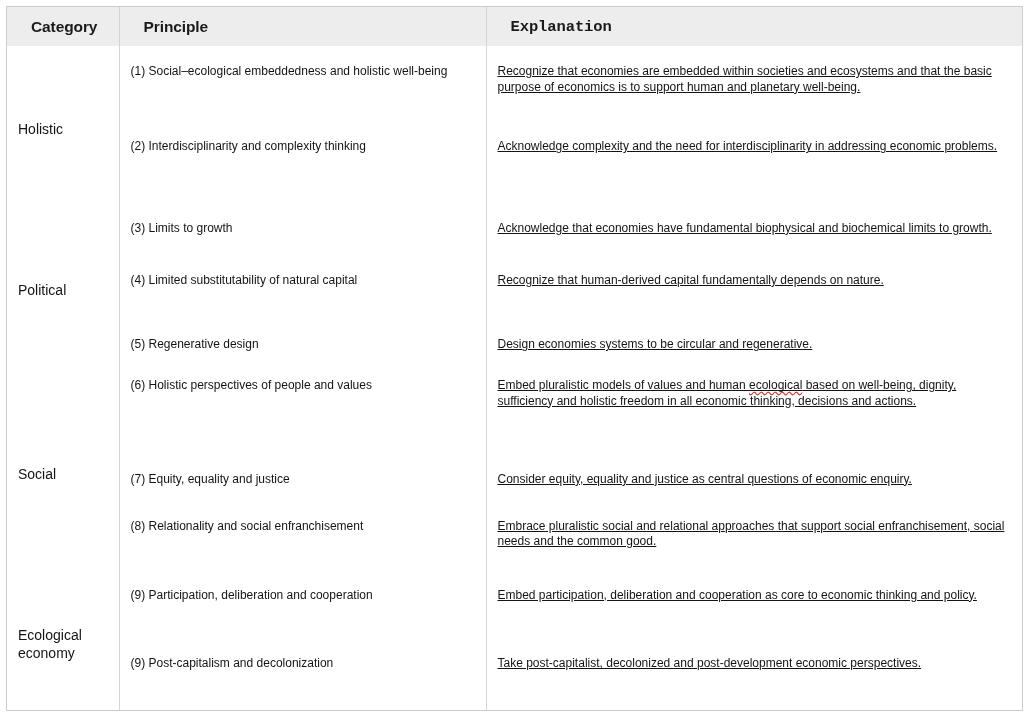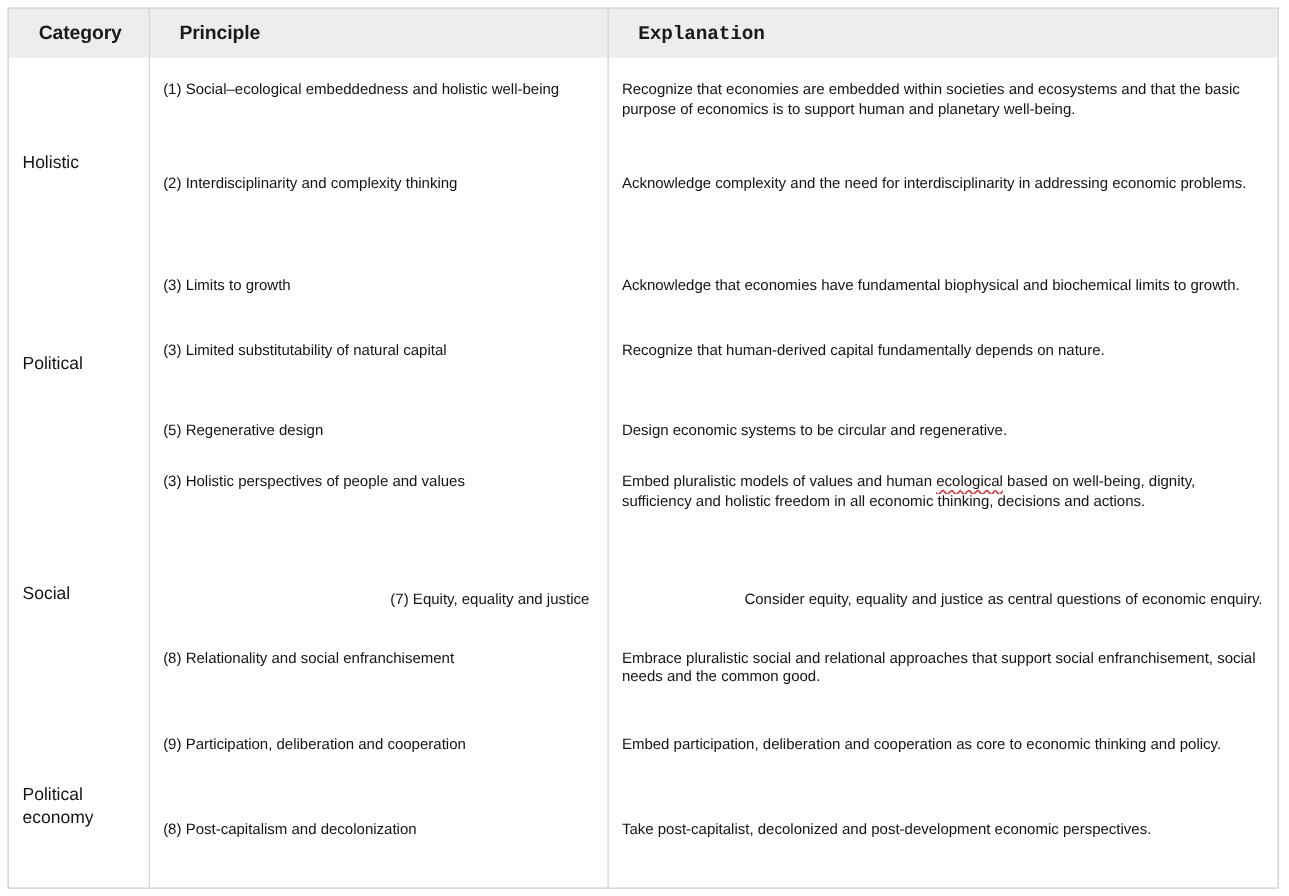--- a/index.html
+++ b/index.html
@@ -57,21 +57,21 @@
 
   tbody td {
     border: 0;
     border-right: 1px solid #d4d4d4;
     vertical-align: top;
     color: #141414;
     font-size: 12px;
     line-height: 1.30;
     padding: 0;
   }
-  tbody td.last { border-right: 0; }
+  tbody td.last { border-right: 0; text-decoration: underline; }
 
   td.cat-cell {
     vertical-align: middle;
     padding: 0 6px 0 11px;
     font-size: 14px;
     line-height: 1.30;
     color: #141414;
   }
 
   td.principle-cell {
@@ -115,21 +115,21 @@
 
   tr.r10 td.principle-cell .cell-text,
   tr.r10 td.explain-cell .cell-text { padding-top: 9px; }
 
   tr.r1 { height: 81px; }
   tr.r2 { height: 78px; }
   tr.r3 { height: 50px; }
   tr.r4 { height: 63px; }
   tr.r5 { height: 38px; }
   tr.r6 { height: 86px; }
-  tr.r7 { height: 49px; text-align: right; }
+  tr.r7 { height: 49px; }
   tr.r8 { height: 66px; }
   tr.r9 { height: 66px; }
   tr.r10 { height: 60px; }
 
   
   .spellerr {
     text-decoration: underline wavy #e03030;
     text-decoration-skip-ink: none;
     text-underline-offset: 2px;
   }
@@ -177,40 +177,40 @@
         <td class="principle-cell">
           <span class="cell-text">(3) Limits to growth</span>
         </td>
         <td class="explain-cell last">
           <span class="cell-text"><span>Acknowledge that economies have fundamental biophysical and biochemical limits to growth.</span></span>
         </td>
       </tr>
 
       <tr class="r4">
         <td class="principle-cell">
-          <span class="cell-text">(3) Limited substitutability of natural capital</span>
+          <span class="cell-text">(4) Limited substitutability of natural capital</span>
         </td>
         <td class="explain-cell last">
           <span class="cell-text"><span>Recognize that human-derived capital fundamentally depends on nature.</span></span>
         </td>
       </tr>
 
       <tr class="r5">
         <td class="principle-cell">
           <span class="cell-text">(5) Regenerative design</span>
         </td>
         <td class="explain-cell last">
-          <span class="cell-text"><span>Design economic systems to be circular and regenerative.</span></span>
+          <span class="cell-text"><span>Design economies systems to be circular and regenerative.</span></span>
         </td>
       </tr>
 
       <tr class="r6">
         <td class="cat-cell" rowspan="3">Social</td>
         <td class="principle-cell">
-          <span class="cell-text">(3) Holistic perspectives of people and values</span>
+          <span class="cell-text">(6) Holistic perspectives of people and values</span>
         </td>
         <td class="explain-cell last">
           <span class="cell-text"><span>Embed pluralistic models of values and human </span><span class="spellerr">ecological</span><span> based on well-being, dignity, sufficiency and holistic freedom in all economic thinking, decisions and actions.</span></span>
         </td>
       </tr>
 
       <tr class="r7">
         <td class="principle-cell">
           <span class="cell-text">(7) Equity, equality and justice</span>
         </td>
@@ -222,32 +222,32 @@
       <tr class="r8">
         <td class="principle-cell">
           <span class="cell-text">(8) Relationality and social enfranchisement</span>
         </td>
         <td class="explain-cell last">
           <span class="cell-text"><span>Embrace pluralistic social and relational approaches that support social enfranchisement, social needs and the common good.</span></span>
         </td>
       </tr>
 
       <tr class="r9">
-        <td class="cat-cell" rowspan="2">Political economy</td>
+        <td class="cat-cell" rowspan="2">Ecological economy</td>
         <td class="principle-cell">
           <span class="cell-text">(9) Participation, deliberation and cooperation</span>
         </td>
         <td class="explain-cell last">
           <span class="cell-text"><span>Embed participation, deliberation and cooperation as core to economic thinking and policy.</span></span>
         </td>
       </tr>
 
       <tr class="r10">
         <td class="principle-cell">
-          <span class="cell-text">(8) Post-capitalism and decolonization</span>
+          <span class="cell-text">(9) Post-capitalism and decolonization</span>
         </td>
         <td class="explain-cell last">
           <span class="cell-text"><span>Take post-capitalist, decolonized and post-development economic perspectives.</span></span>
         </td>
       </tr>
 
     </tbody>
   </table>
 </div>
 

